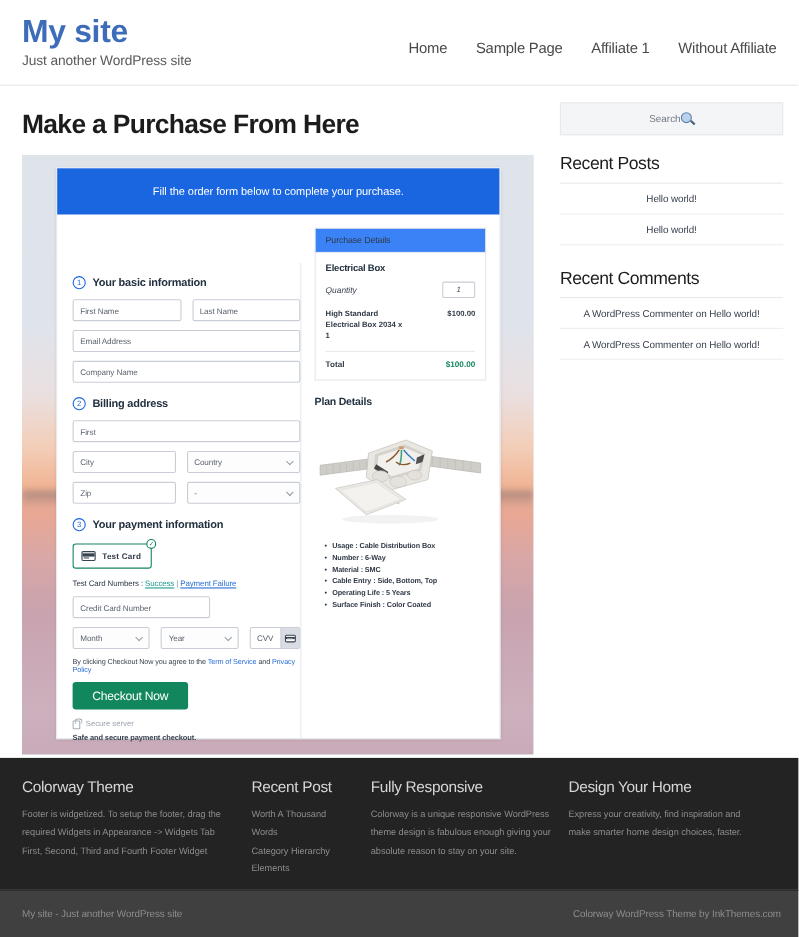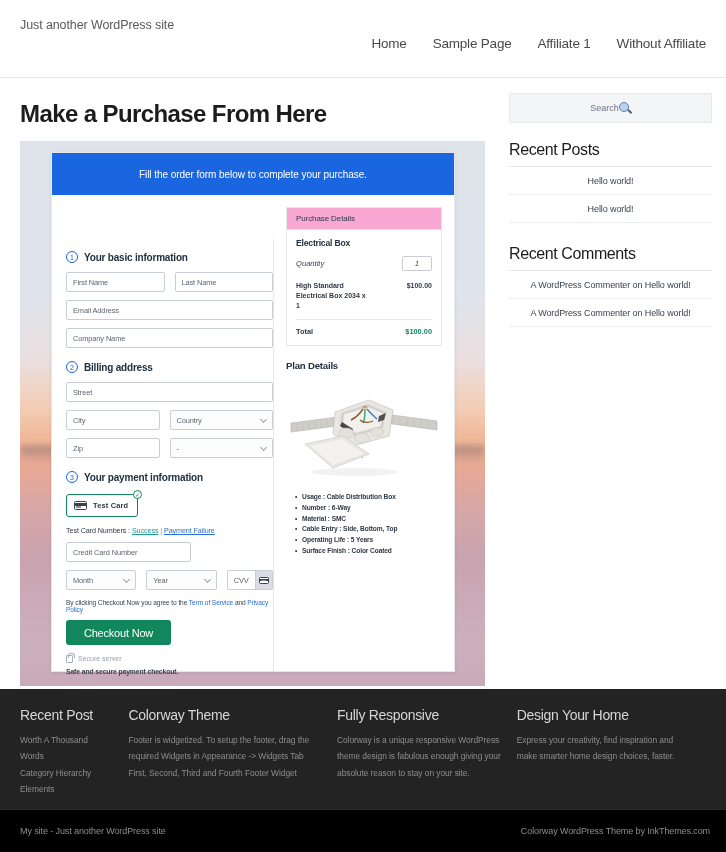--- a/index.html
+++ b/index.html
@@ -260,21 +260,21 @@
     border: 1px solid #aab1bb;
     border-bottom: none;
     border-radius: 3px 3px 0 0;
   }
   .secure-txt { font-size: 7px; color: #9aa1ac; }
   .safe-txt { font-size: 6.8px; color: #3a4351; font-weight: bold; letter-spacing: -0.1px; }
 
   
   .pd-box { border: 1px solid #e4e7ec; background: #fff; }
   .pd-head {
-    background: #f9a8d4;
+    background: #3b82f6;
     border-bottom: 1px solid #e4e7ec;
     padding: 6px 9px;
     font-size: 8px;
     color: #2f3946;
     letter-spacing: -0.1px;
   }
   .pd-body { padding: 8px 9px 9px 9px; }
   .pd-prod {
     font-size: 8.6px; font-weight: bold; color: #22303f;
     margin-bottom: 8px; letter-spacing: -0.2px;
@@ -386,33 +386,34 @@
     letter-spacing: -0.3px; margin-bottom: 9px;
   }
   .fcol p, .fcol li {
     font-size: 8.4px; color: #8d8d8d;
     line-height: 1.95; list-style: none; letter-spacing: -0.05px;
   }
   .site-bottom {
     position: absolute;
     left: 0; right: 0; top: 809px;
     height: 43px;
-    background: #000000;
+    background: #404040;
     border-top: 1px solid #2c2c2c;
     display: flex; align-items: center; justify-content: space-between;
     padding: 0 16px 0 20px;
     font-size: 9px; color: #8d8d8d;
     letter-spacing: -0.1px;
   }
 </style>
 </head>
 <body>
 
 <div class="site-header">
   <div class="brand">
+    <div class="site-title">My site</div>
     <div class="site-tagline">Just another WordPress site</div>
   </div>
   <div class="main-nav">
     <a class="nav-link" href="#">Home</a>
     <a class="nav-link" href="#">Sample Page</a>
     <a class="nav-link" href="#">Affiliate 1</a>
     <a class="nav-link" href="#">Without Affiliate</a>
   </div>
 </div>
 
@@ -446,21 +447,21 @@
             <div class="f-row">
               <div class="fld full">Company Name</div>
             </div>
 
             
             <div class="step-head spaced">
               <span class="step-num">2</span>
               <span class="step-title">Billing address</span>
             </div>
             <div class="f-row">
-              <div class="fld full">Street</div>
+              <div class="fld full">First</div>
             </div>
             <div class="f-row">
               <div class="fld half">City</div>
               <div class="fld half sel">
                 <span>Country</span>
                 <span class="chev"></span>
               </div>
             </div>
             <div class="f-row">
               <div class="fld half">Zip</div>
@@ -627,32 +628,32 @@
 
     <div class="widget-title">Recent Comments</div>
     <ul class="widget-list">
       <li class="wp-comment">A WordPress Commenter on Hello world!</li>
       <li class="wp-comment">A WordPress Commenter on Hello world!</li>
     </ul>
   </div>
 </div>
 
 <div class="site-footer">
+  <div class="fcol c1">
+    <h4>Colorway Theme</h4>
+    <p>Footer is widgetized. To setup the footer, drag the required Widgets in Appearance -&gt; Widgets Tab First, Second, Third and Fourth Footer Widget</p>
+  </div>
   <div class="fcol c2">
     <h4>Recent Post</h4>
     <ul>
       <li>Worth A Thousand Words</li>
       <li>Category Hierarchy</li>
       <li>Elements</li>
     </ul>
   </div>
-  <div class="fcol c1">
-    <h4>Colorway Theme</h4>
-    <p>Footer is widgetized. To setup the footer, drag the required Widgets in Appearance -&gt; Widgets Tab First, Second, Third and Fourth Footer Widget</p>
-  </div>
   <div class="fcol c3">
     <h4>Fully Responsive</h4>
     <p>Colorway is a unique responsive WordPress theme design is fabulous enough giving your absolute reason to stay on your site.</p>
   </div>
   <div class="fcol c4">
     <h4>Design Your Home</h4>
     <p>Express your creativity, find inspiration and make smarter home design choices, faster.</p>
   </div>
 </div>
 

